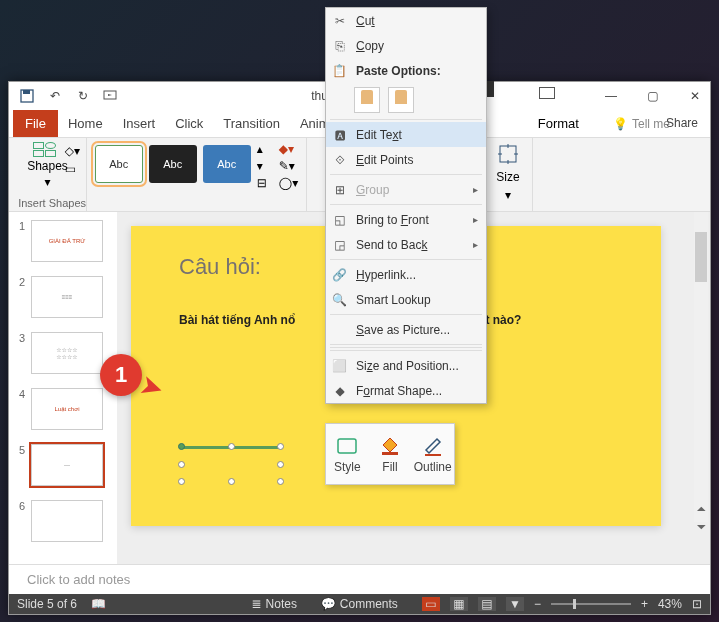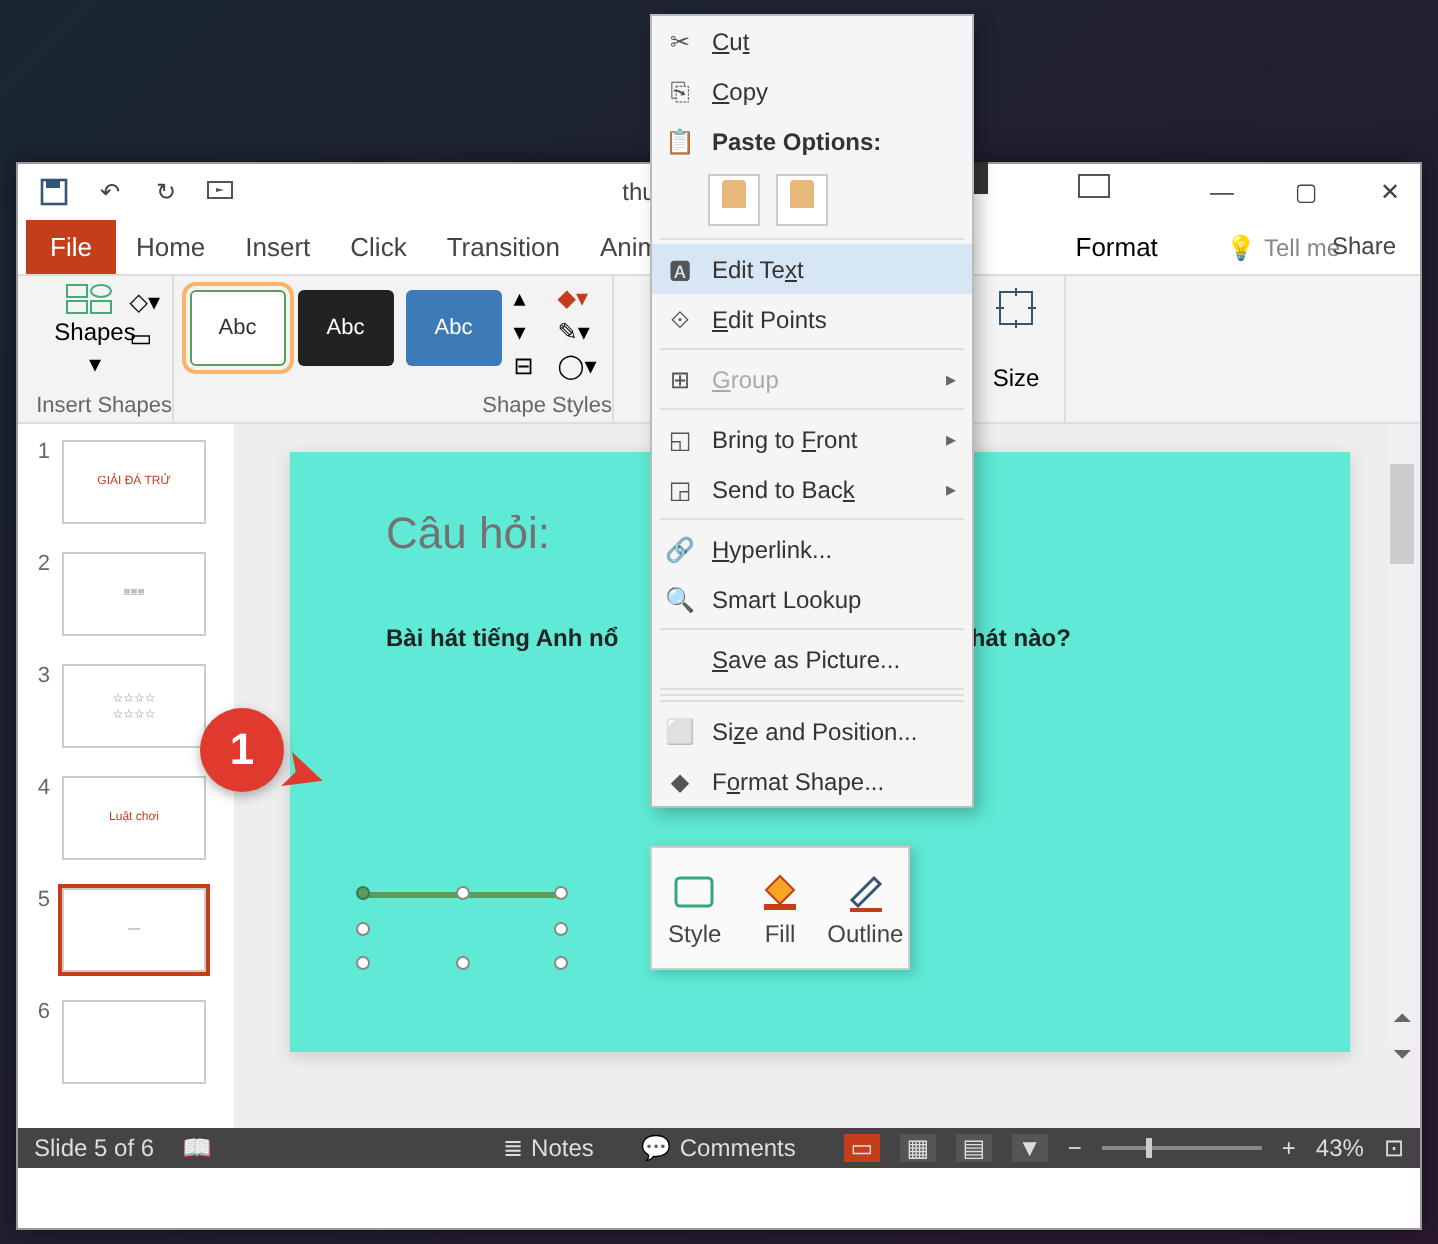--- a/index.html
+++ b/index.html
@@ -27,29 +27,29 @@
 .shapes-icon{display:flex;gap:1px;flex-wrap:wrap;width:28px}
 .mini-icon{width:11px;height:7px;border:1px solid #4a7}
 .style-gallery{display:flex;gap:6px;height:44px;align-items:center}
 .style-box{width:48px;height:38px;border-radius:3px;display:flex;align-items:center;justify-content:center;font-size:11px}
 .sb1{background:#fff;border:1.5px solid #5a9c5a;color:#333;outline:2px solid #f7b46a;outline-offset:2px}
 .sb2{background:#222;color:#fff}
 .sb3{background:#3c7ab8;color:#fff}
 .mini-row{display:flex;flex-direction:column;gap:3px;padding-top:4px}
 .arrange-col{display:flex;flex-direction:column;gap:2px;padding:4px}
 .arrange-item{display:flex;align-items:center;gap:4px;font-size:11px;color:#444}
-.size-btn{display:flex;flex-direction:column;align-items:center;gap:16px}
+.size-btn{display:flex;flex-direction:column;align-items:center;gap:4px}
 .workspace{display:flex;height:calc(100% - 28px - 28px - 74px - 30px - 20px)}
 .thumbs{width:108px;background:#fff;overflow-y:auto;padding:8px 4px}
 .thumb-item{display:flex;gap:6px;margin-bottom:14px;align-items:flex-start}
 .thumb-num{color:#666;font-size:11px;width:12px;text-align:right}
 .thumb{width:72px;height:42px;border:1px solid #ccc;background:#fff;display:flex;align-items:center;justify-content:center;font-size:6px;color:#888;padding:2px}
 .thumb.active{outline:2px solid #c43e1c}
 .canvas-area{flex:1;background:#eee;position:relative}
-.slide{position:absolute;left:28px;top:14px;width:530px;height:300px;background:#5eead4;box-shadow:0 2px 8px rgba(0,0,0,.15);padding:28px 48px}
+.slide{position:absolute;left:14px;top:14px;width:530px;height:300px;background:#fde047;box-shadow:0 2px 8px rgba(0,0,0,.15);padding:28px 48px}
 .slide h2{font-size:22px;color:#767171;font-weight:400;margin-bottom:30px}
 .slide .question{font-size:15px;font-weight:700;color:#222}
 .shape-sel{position:absolute;left:172px;top:364px;width:100px;height:36px}
 .handle{width:7px;height:7px;background:#fff;border:1px solid #888;border-radius:50%;position:absolute}
 .handle.h1{left:-3px;top:-3px}.handle.h2{left:50%;margin-left:-3px;top:-3px}.handle.h3{right:-3px;top:-3px}
 .handle.h4{left:-3px;top:50%;margin-top:-3px}.handle.h5{right:-3px;top:50%;margin-top:-3px}
 .handle.h6{left:-3px;bottom:-3px}.handle.h7{left:50%;margin-left:-3px;bottom:-3px}.handle.h8{right:-3px;bottom:-3px}
 .handle.tl{background:#5a9c5a;border-color:#376}
 .shape-line{position:absolute;left:0;top:0;width:100%;height:3px;background:#5a9c5a}
 .callout{position:absolute;width:42px;height:42px;border-radius:50%;background:#e03a2f;display:flex;align-items:center;justify-content:center;color:#fff;font-size:22px;font-weight:700;box-shadow:0 2px 6px rgba(0,0,0,.3)}
@@ -161,21 +161,20 @@
           <span>▴</span>
           <span>▾</span>
           <span>⊟</span>
         </div>
         <div class="mini-row" style="margin-left:6px">
           <span style="color:#c43e1c">◆▾</span>
           <span>✎▾</span>
           <span>◯▾</span>
         </div>
       </div>
-      <div class="group-label">Shape Styles</div>
     </div>
     <div class="group" style="width:176px;border-right:none">
       <div class="arrange-col">
         <div class="arrange-item"><span>orward</span> ▾</div>
         <div class="arrange-item"><span>ckward</span> ▾</div>
         <div class="arrange-item">
             <span>n Pane</span>
           </div>
       </div>
       <div style="position:absolute;right:40px;top:4px;display:flex;flex-direction:column;gap:3px">
@@ -249,20 +248,21 @@
     <div class="handle h1 tl"></div>
       <div class="handle h2"></div>
       <div class="handle h3"></div>
     <div class="handle h4"></div>
       <div class="handle h5"></div>
     <div class="handle h6"></div>
       <div class="handle h7"></div>
       <div class="handle h8"></div>
   </div>
 
+  <div class="notes">Click to add notes</div>
 
   <div class="statusbar">
     <div class="sb-item">Slide 5 of 6</div>
     <div class="sb-item">📖</div>
     <div class="sb-right">
       <div class="sb-item">≣ <span>Notes</span></div>
       <div class="sb-item">💬 <span>Comments</span></div>
       <div class="view-btn active">▭</div>
       <div class="view-btn">▦</div>
       <div class="view-btn">▤</div>

